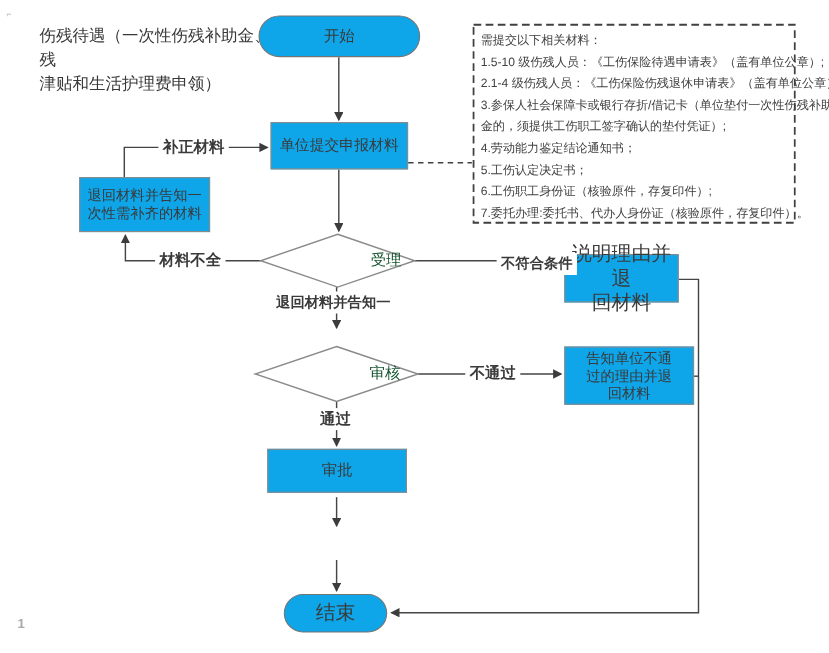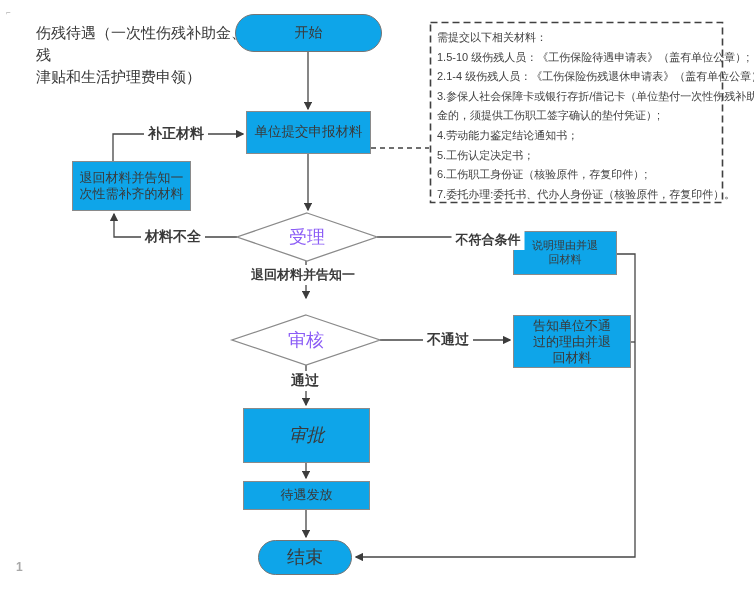--- a/index.html
+++ b/index.html
@@ -5,38 +5,38 @@
   html,body{margin:0;padding:0;background:#fff;}
   #canvas{
     position:relative;width:754px;height:594px;background:#ffffff;overflow:hidden;
     font-family:"Liberation Sans","DejaVu Sans",sans-serif;color:#3a3a3a;
   }
   #wires{position:absolute;left:0;top:0;width:754px;height:594px;}
   .node{position:absolute;display:flex;align-items:center;justify-content:center;
     background:#0ea5e9;border:1.4px solid #8a8a8a;box-sizing:border-box;
     text-align:center;white-space:pre-line;line-height:1.25;}
   .stadium{border-radius:19px;border-color:#757575;}
-  .dlabel{position:absolute;transform:translate(-50%,-50%);font-size:18px;
-    white-space:nowrap;color:#8b5cf6;}
+  .dlabel{position:absolute;transform:translate(-50%,-50%);font-size:14px;
+    white-space:nowrap;color:#14532d;margin-left:44px;}
   .elabel{position:absolute;transform:translate(-50%,-50%);font-size:14px;
     background:#fff;padding:1px 4px;white-space:nowrap;color:#3a3a3a;font-weight:bold;}
   .title{position:absolute;left:8px;top:22px;width:236px;font-size:15px;
     line-height:22px;white-space:pre-line;color:#383838;margin-left:28px;}
   .materials{position:absolute;left:437px;top:28px;font-size:11px;
     line-height:19.6px;color:#404040;}
   .materials div{white-space:nowrap;}
   .artifact{position:absolute;color:#b5b5b5;}
 
   
   [data-name="start-node"]{left:235px;top:14px;width:147px;height:38px;font-size:14px;}
   [data-name="submit-node"]{left:246px;top:111px;width:125px;height:43px;font-size:13.5px;}
   [data-name="return-incomplete-node"]{left:72px;top:161px;width:119px;height:50px;font-size:13px;}
-  [data-name="explain-return-node"]{left:513px;top:231px;width:104px;height:44px;font-size:11px;}
+  [data-name="explain-return-node"]{left:513px;top:231px;width:104px;height:44px;font-size:18px;}
   [data-name="notify-fail-node"]{left:513px;top:315px;width:118px;height:53px;font-size:13px;line-height:16px;}
-  [data-name="approve-node"]{left:243px;top:408px;width:127px;height:55px;font-size:18px;font-style:italic;}
+  [data-name="approve-node"]{left:243px;top:408px;width:127px;height:40px;font-size:14px;}
   [data-name="issue-node"]{left:243px;top:481px;width:127px;height:29px;font-size:13px;}
   [data-name="end-node"]{left:258px;top:540px;width:94px;height:35px;font-size:18px;border-radius:18px;}
 
   [data-name="accept-diamond-label"]{left:307px;top:237px;}
   [data-name="review-diamond-label"]{left:306px;top:340px;}
 
   [data-name="edge-label-correct"]{left:176px;top:134px;}
   [data-name="edge-label-incomplete"]{left:173px;top:237px;}
   [data-name="edge-label-complete"]{left:303px;top:275px;font-size:13px;}
   [data-name="edge-label-notqualified"]{left:440px;top:240px;font-size:13px;margin-left:48px;}
@@ -87,21 +87,20 @@
   <div class="node stadium" data-name="start-node">开始</div>
   <div class="node" data-name="submit-node">单位提交申报材料</div>
   <div class="node" data-name="return-incomplete-node">退回材料并告知一
 次性需补齐的材料</div>
   <div class="node" data-name="explain-return-node">说明理由并退
 回材料</div>
   <div class="node" data-name="notify-fail-node">告知单位不通
 过的理由并退
 回材料</div>
   <div class="node" data-name="approve-node">审批</div>
-  <div class="node" data-name="issue-node">待遇发放</div>
   <div class="node stadium" data-name="end-node">结束</div>
 
   <div class="dlabel" data-name="accept-diamond-label">受理</div>
   <div class="dlabel" data-name="review-diamond-label">审核</div>
 
   <div class="elabel" data-name="edge-label-correct">补正材料</div>
   <div class="elabel" data-name="edge-label-incomplete">材料不全</div>
   <div class="elabel" data-name="edge-label-complete">退回材料并告知一</div>
   <div class="elabel" data-name="edge-label-notqualified">不符合条件</div>
   <div class="elabel" data-name="edge-label-notpass">不通过</div>

